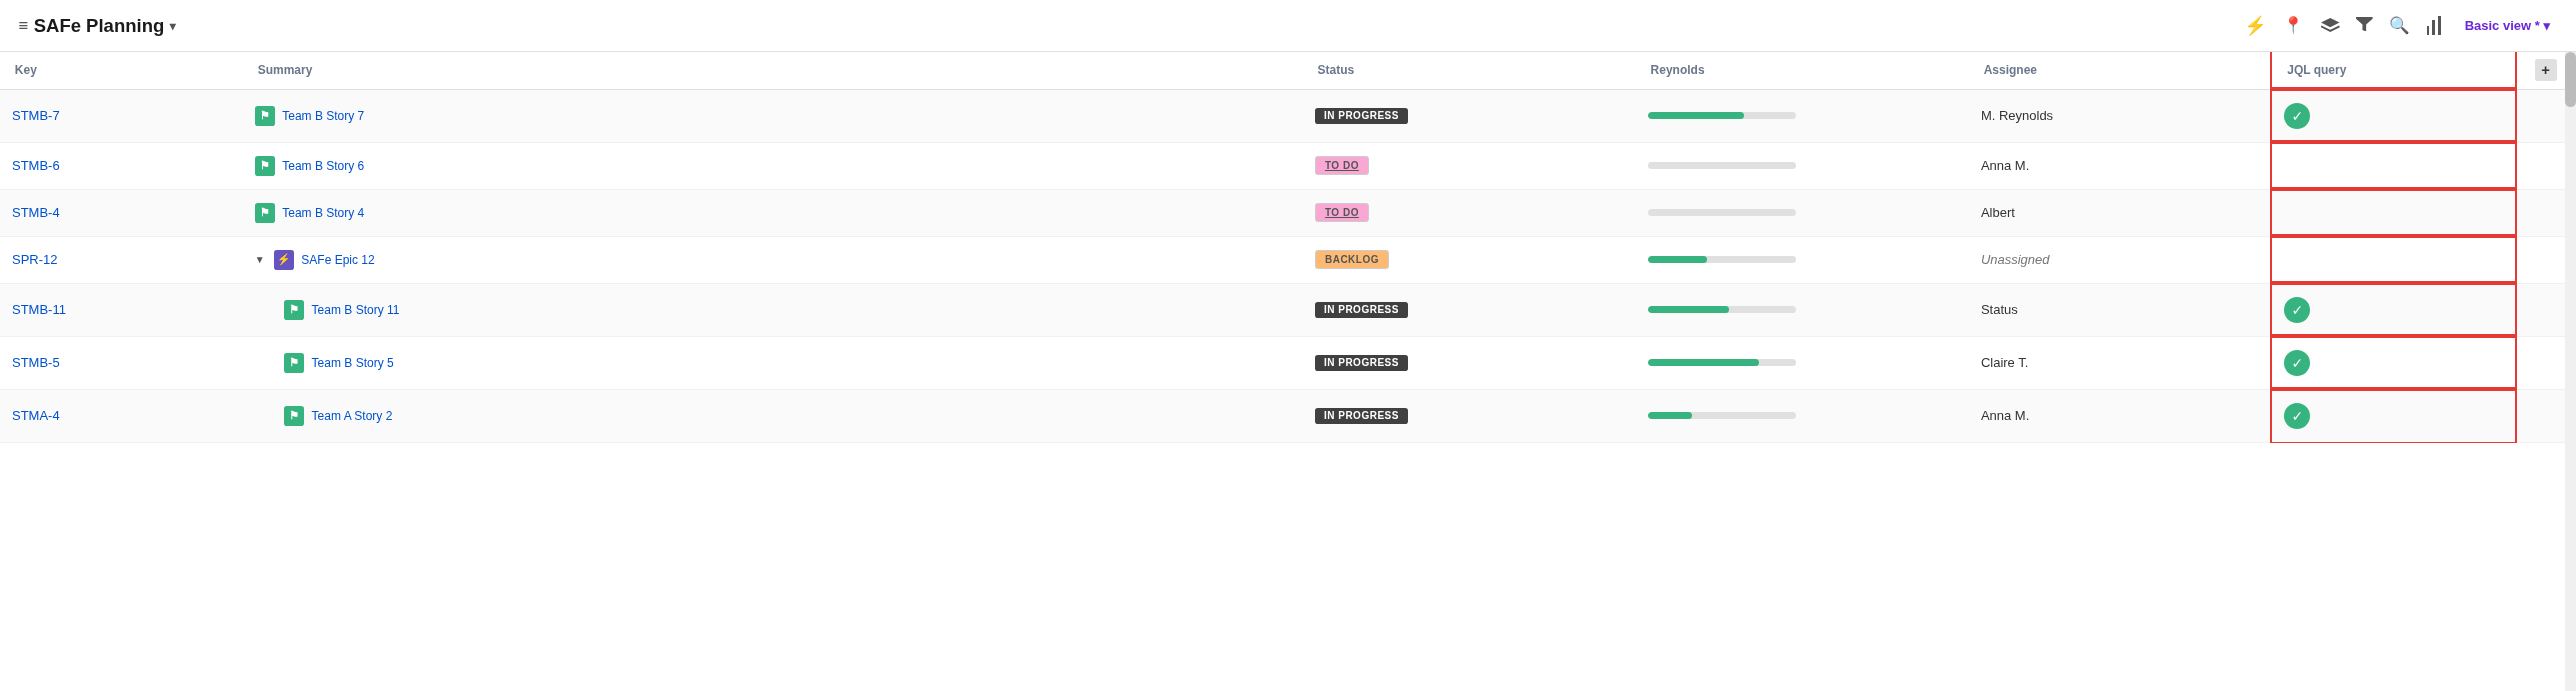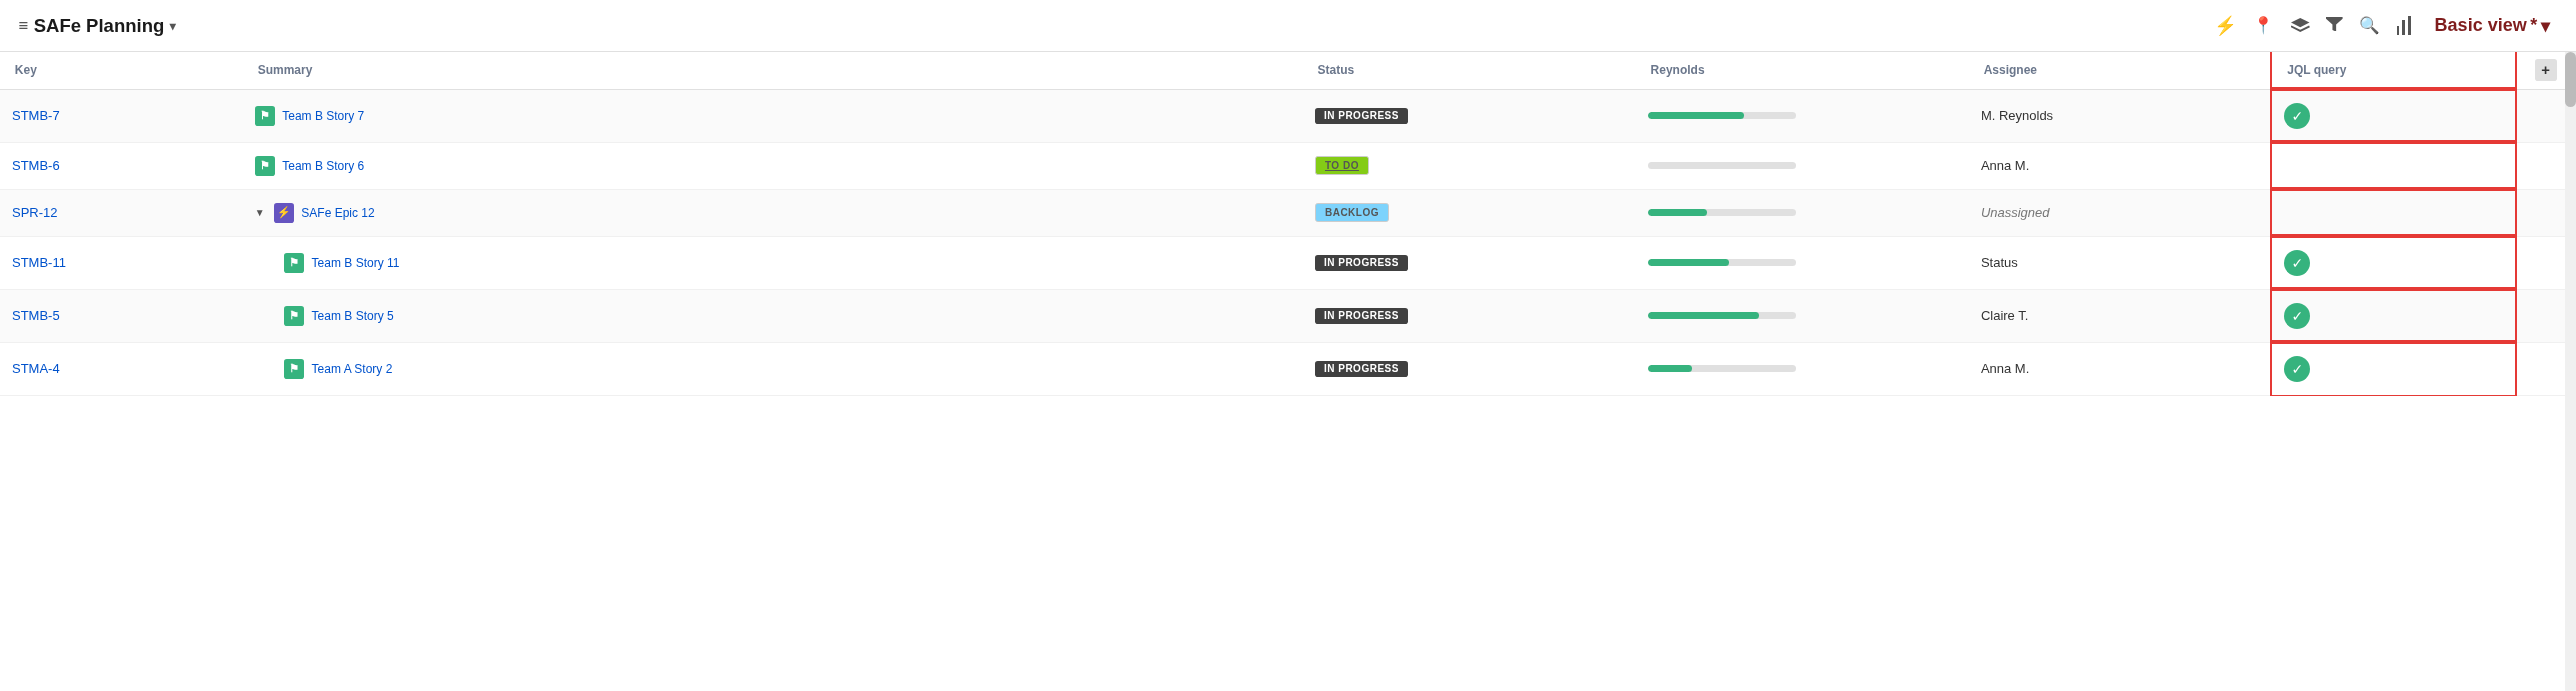--- a/index.html
+++ b/index.html
@@ -38,23 +38,23 @@
     }
     .header-right {
       display: flex;
       align-items: center;
       gap: 16.6px;
     }
     .view-button {
       display: flex;
       align-items: center;
       gap: 3.7px;
-      font-size: 18px;
+      font-size: 13px;
       font-weight: 600;
-      color: #7f1d1d;
+      color: #6d28d9;
       cursor: pointer;
       border: none;
       background: none;
       padding: 3.7px 7.4px;
     }
 
     
     .table-container {
       width: 100%;
       overflow-x: auto;
@@ -154,27 +154,27 @@
       font-size: 10px;
       font-weight: 700;
       letter-spacing: 0.5px;
       text-transform: uppercase;
     }
     .status-in-progress {
       background: #404040;
       color: #fff;
     }
     .status-to-do {
-      background: #84cc16;
+      background: #f9a8d4;
       color: #555;
       border: 0.9px solid #ccc;
       text-decoration: underline;
     }
     .status-backlog {
-      background: #7dd3fc;
+      background: #fdba74;
       color: #555;
       border: 0.9px solid #ccc;
     }
 
     
     .progress-bar-container {
       width: 148px;
       height: 7.4px;
       background: #e0e0e0;
       border-radius: 3.7px;
@@ -333,20 +333,38 @@
           <td>
             <div class="progress-bar-container">
               <div class="progress-bar-fill" style="width: 0%;"></div>
             </div>
           </td>
           <td>Anna M.</td>
           <td style="outline: rgb(229, 57, 53) solid 2.8px; outline-offset: -0.9px;"></td>
           <td></td>
         </tr>
         <tr>
+          <td><a href="#" class="key-link">STMB-4</a></td>
+          <td>
+            <div class="summary-cell">
+              <span class="story-icon">⚑</span>
+              <a href="#" class="summary-text">Team B Story 4</a>
+            </div>
+          </td>
+          <td><span class="status-badge status-to-do">TO DO</span></td>
+          <td>
+            <div class="progress-bar-container">
+              <div class="progress-bar-fill" style="width: 0%;"></div>
+            </div>
+          </td>
+          <td>Albert</td>
+          <td style="outline: rgb(229, 57, 53) solid 2.8px; outline-offset: -0.9px;"></td>
+          <td></td>
+        </tr>
+        <tr>
           <td><a href="#" class="key-link">SPR-12</a></td>
           <td>
             <div class="summary-cell">
               <span class="chevron-expand">▼</span>
               <span class="epic-icon">⚡</span>
               <a href="#" class="summary-text">SAFe Epic 12</a>
             </div>
           </td>
           <td><span class="status-badge status-backlog">BACKLOG</span></td>
           <td>

